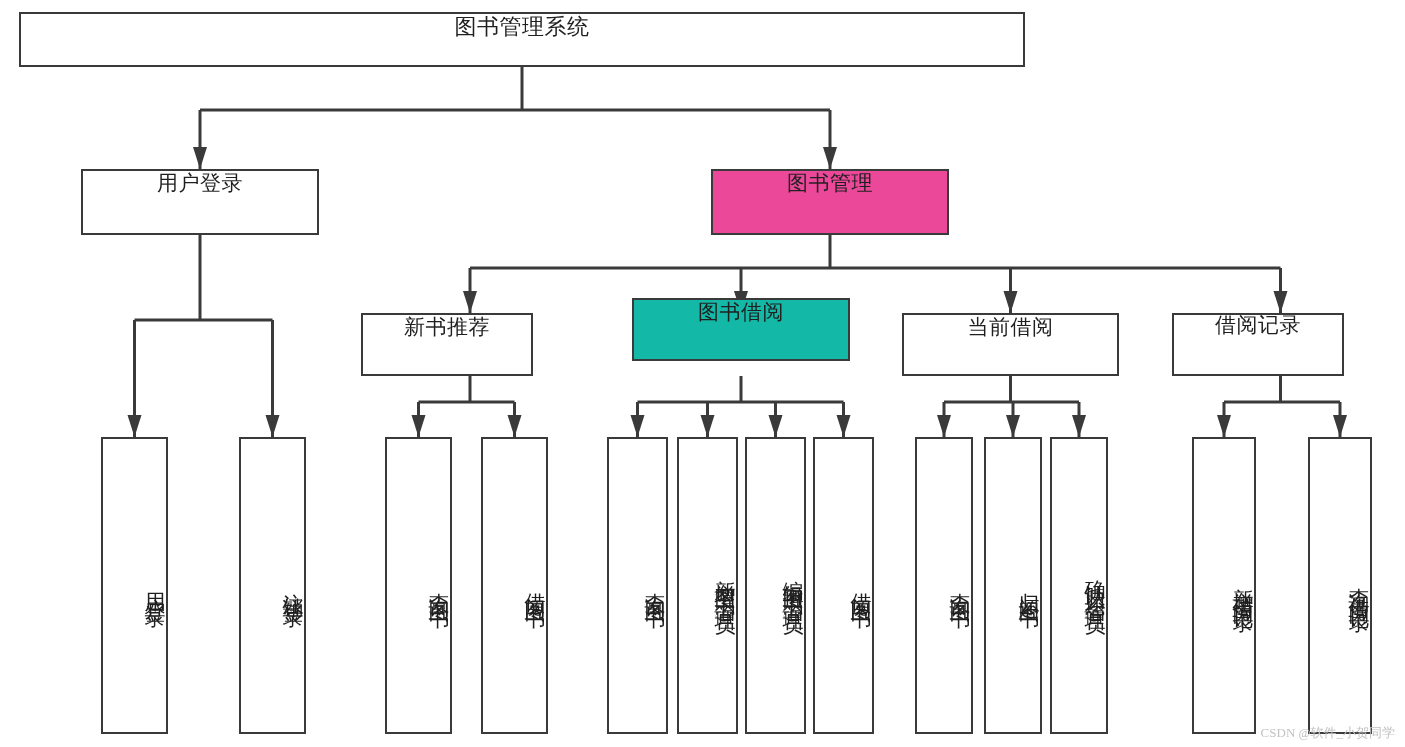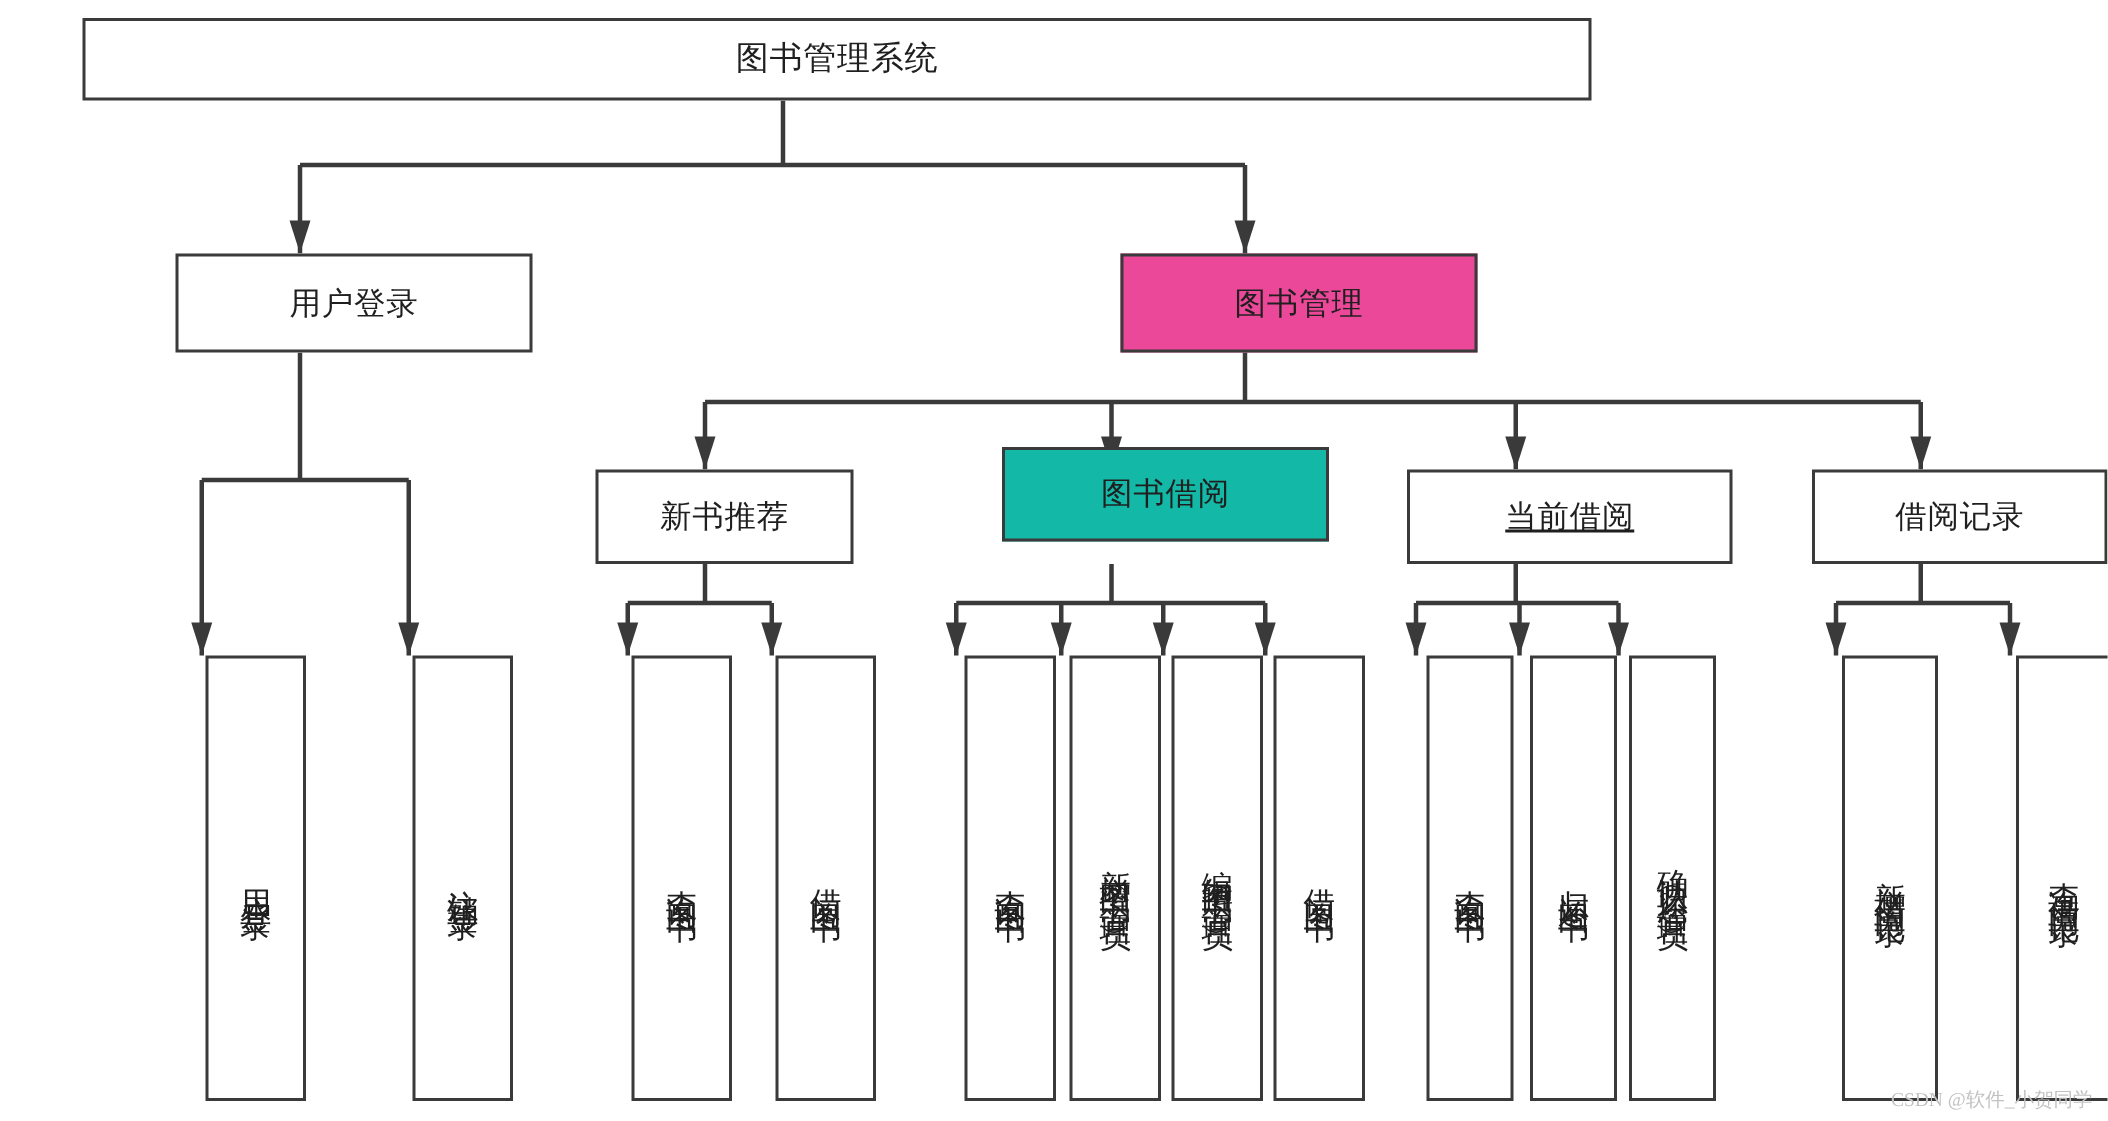--- a/index.html
+++ b/index.html
@@ -19,25 +19,24 @@
     position:absolute;left:0;top:0;
     width:1405px;height:747px;
     pointer-events:none;
   }
   .node{
     position:absolute;
     box-sizing:border-box;
     background:#ffffff;
     border:2px solid #3a3a3a;
     display:flex;
-    align-items:center;
+    align-items:flex-start;
     justify-content:center;
     color:#1f1f1f;
     z-index:2;
-    margin-left:36px;
   }
   .node .label{
     display:block;
     text-align:center;
     line-height:1.18;
     white-space:pre;
   }
   
   .node.horiz .label{
     font-size:21px;
@@ -138,24 +137,24 @@
   <div class="node horiz" style="left: 711px; top: 169px; width: 238px; height: 66px; border-color: rgb(58, 58, 58); background: #ec4899; color: rgb(31, 31, 31);">
     <span class="label">图书管理</span>
   </div>
 
   <div class="node horiz" style="left: 361px; top: 313px; width: 172px; height: 63px; border-color: rgb(58, 58, 58); background: rgb(255, 255, 255); color: rgb(31, 31, 31);">
     <span class="label">新书推荐</span>
   </div>
   <div class="node horiz" style="left: 632px; top: 298px; width: 218px; height: 63px; border-color: rgb(58, 58, 58); background: #14b8a6; color: rgb(31, 31, 31);">
     <span class="label">图书借阅</span>
   </div>
-  <div class="node horiz" style="left: 902px; top: 313px; width: 217px; height: 63px; border-color: rgb(58, 58, 58); background: rgb(255, 255, 255); color: rgb(31, 31, 31); text-decoration: underline;">
+  <div class="node horiz" style="left: 902px; top: 313px; width: 217px; height: 63px; border-color: rgb(58, 58, 58); background: rgb(255, 255, 255); color: rgb(31, 31, 31);">
     <span class="label">当前借阅</span>
   </div>
-  <div class="node horiz" style="left: 1172px; top: 313px; width: 197px; height: 63px; border-color: rgb(58, 58, 58); background: rgb(255, 255, 255); color: rgb(31, 31, 31);">
+  <div class="node horiz" style="left: 1172px; top: 313px; width: 172px; height: 63px; border-color: rgb(58, 58, 58); background: rgb(255, 255, 255); color: rgb(31, 31, 31); font-family: Liberation Mono, monospace;">
     <span class="label">借阅记录</span>
   </div>
 
   <div class="node vert" style="left: 101px; top: 437px; width: 67px; height: 297px; border-color: rgb(58, 58, 58); background: rgb(255, 255, 255); color: rgb(31, 31, 31);">
     <span class="label">用户登录</span>
   </div>
   <div class="node vert" style="left: 239px; top: 437px; width: 67px; height: 297px; border-color: rgb(58, 58, 58); background: rgb(255, 255, 255); color: rgb(31, 31, 31);">
     <span class="label">注销登录</span>
   </div>
 

